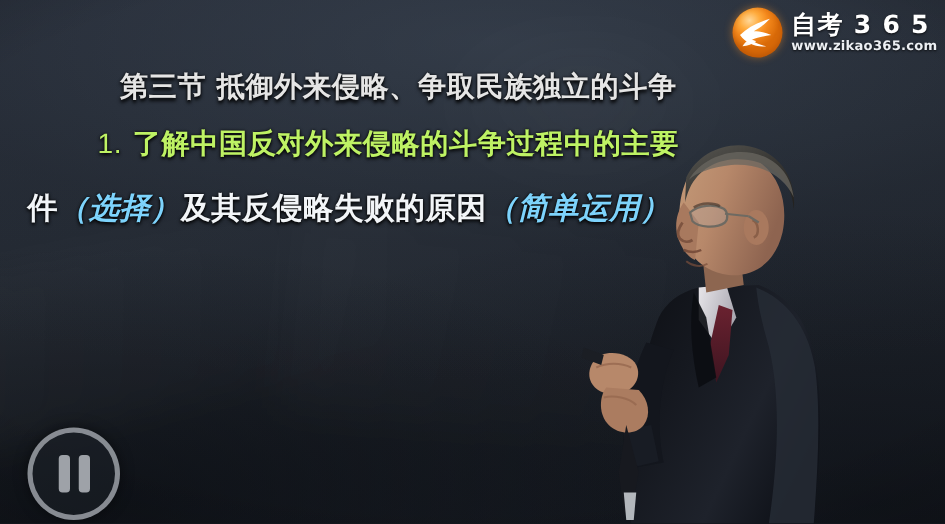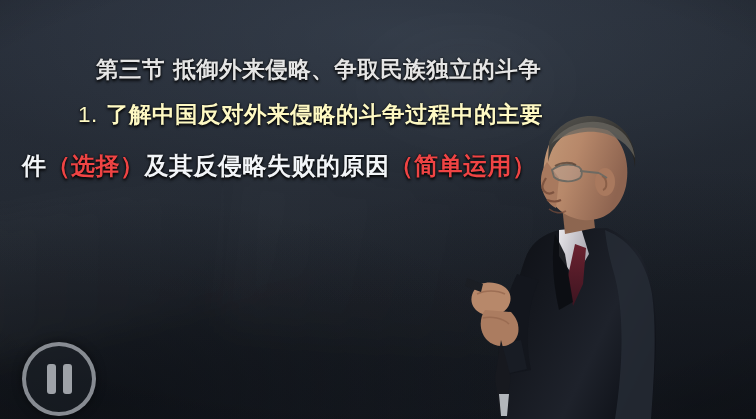--- a/index.html
+++ b/index.html
@@ -89,32 +89,33 @@
     left: 96px;
     top: 54px;
     font-size: 22.5px;
     color: #e5e5e5;
     text-shadow: 0 2px 3px rgba(0,0,0,0.95), 0 0 2px rgba(0,0,0,0.9);
   }
   .line-two {
     left: 78px;
     top: 99px;
     font-size: 22.5px;
-    color: #fef9c3;
+    color: #bef264;
     text-shadow: 0 2px 3px rgba(0,0,0,0.95), 0 0 2px rgba(0,0,0,0.9);
   }
   .line-three {
     left: 22px;
     top: 150px;
     font-size: 24px;
     color: #f2f5f8;
     text-shadow: 0 2px 3px rgba(0,0,0,0.95), 0 0 2px rgba(0,0,0,0.9);
   }
   .hl {
-    color: #ef4444;
+    color: #7dd3fc;
+    font-style: italic;
   }
   .num-prefix {
     font-family: "Liberation Sans", "DejaVu Sans", sans-serif;
     font-weight: 400;
   }
 
   
   .presenter {
     position: absolute;
     left: 455px;
@@ -300,20 +301,32 @@
 
       <path d="M22 216 C30 212 42 212 50 216" stroke="#96684f" stroke-width="1.6" fill="none" opacity="0.8"></path>
       <path d="M28 240 C36 238 48 240 54 246" stroke="#96684f" stroke-width="1.6" fill="none" opacity="0.8"></path>
 
       <path d="M12 200 L28 206 L26 214 L10 208 Z" fill="#1b1e24"></path>
       <path d="M46 262 L56 300 L50 332 L44 332 L40 300 Z" fill="#17191f"></path>
       <path d="M44 316 L54 316 L52 338 L46 338 Z" fill="#cfd3d8" opacity="0.85"></path>
     </svg>
   </div>
 
+  <div class="logo">
+    <div class="logo-mark">
+      <svg viewBox="0 0 40 40" aria-hidden="true">
+        <path d="M6 22 C12 16 20 12 30 9 C25 14 21 17 17 19 C22 19 26 20 31 22 C25 23 20 24 15 26 C18 28 22 30 27 31 C19 32 11 29 6 22 Z" fill="#ffffff"></path>
+        <path d="M14 25 C11 27 9 29 8 31 C12 31 16 29 19 27 Z" fill="#ffffff" opacity="0.95"></path>
+      </svg>
+    </div>
+    <div class="logo-text">
+      <div class="logo-brand">自考 3 6 5</div>
+      <div class="logo-url">www.zikao365.com</div>
+    </div>
+  </div>
 
   <div class="pause-btn" title="pause">
     <div class="pause-bar"></div>
     <div class="pause-bar"></div>
   </div>
 
   <div class="vignette"></div>
 </div>
 
 </body></html>

